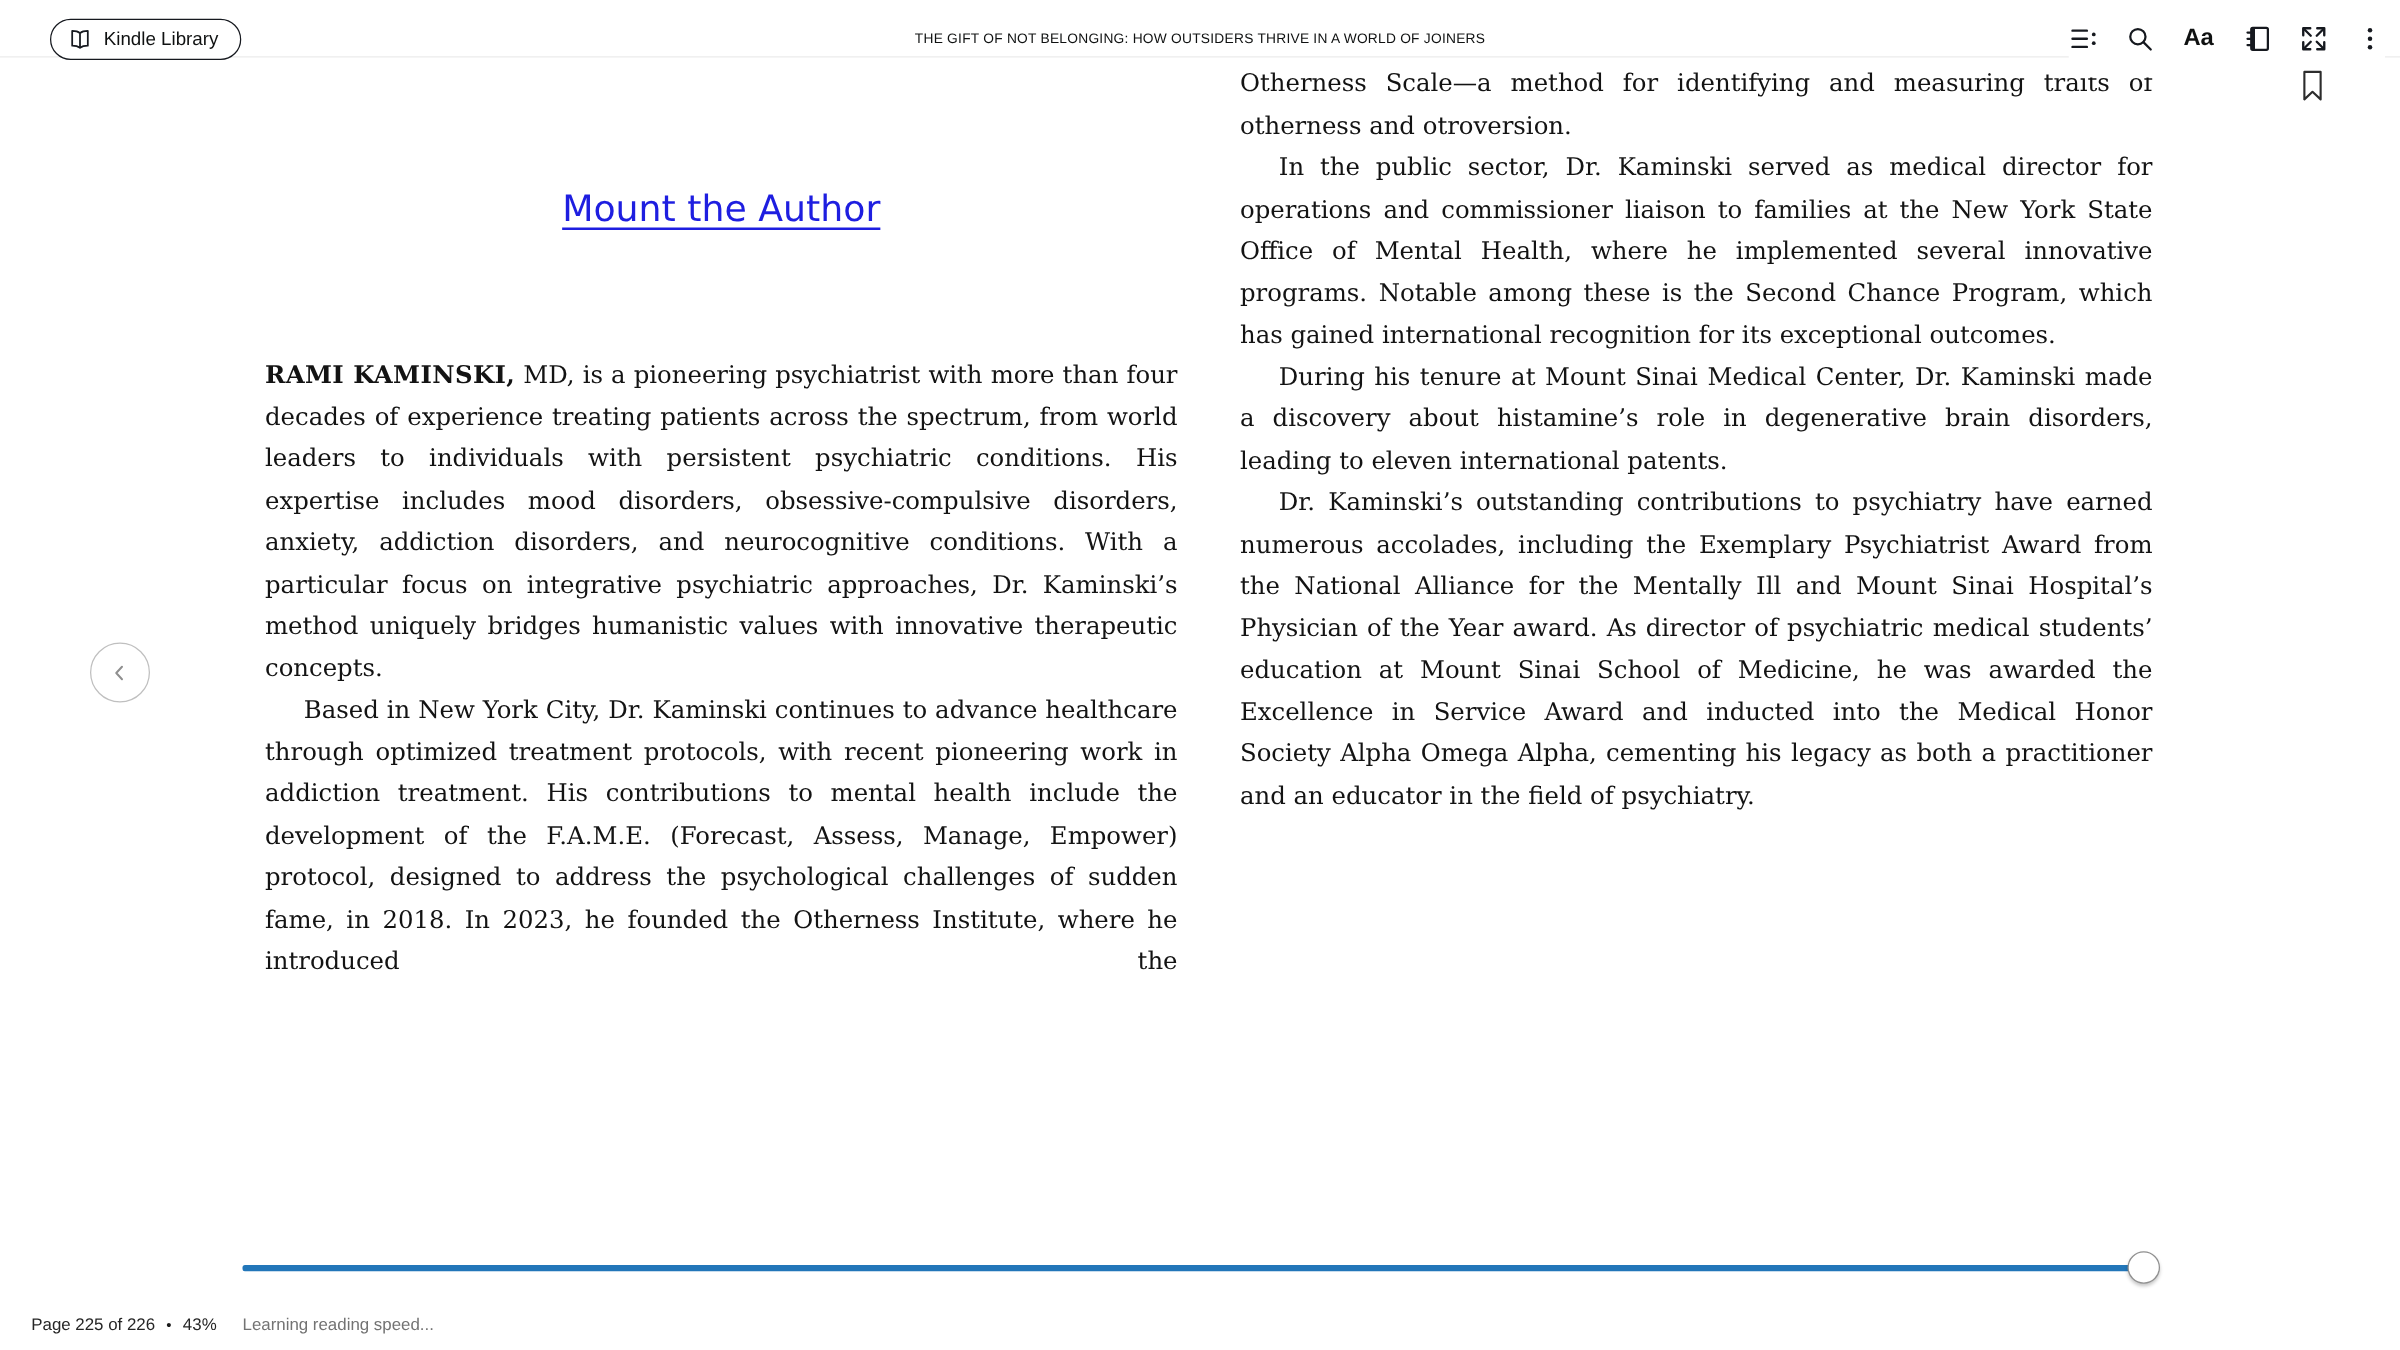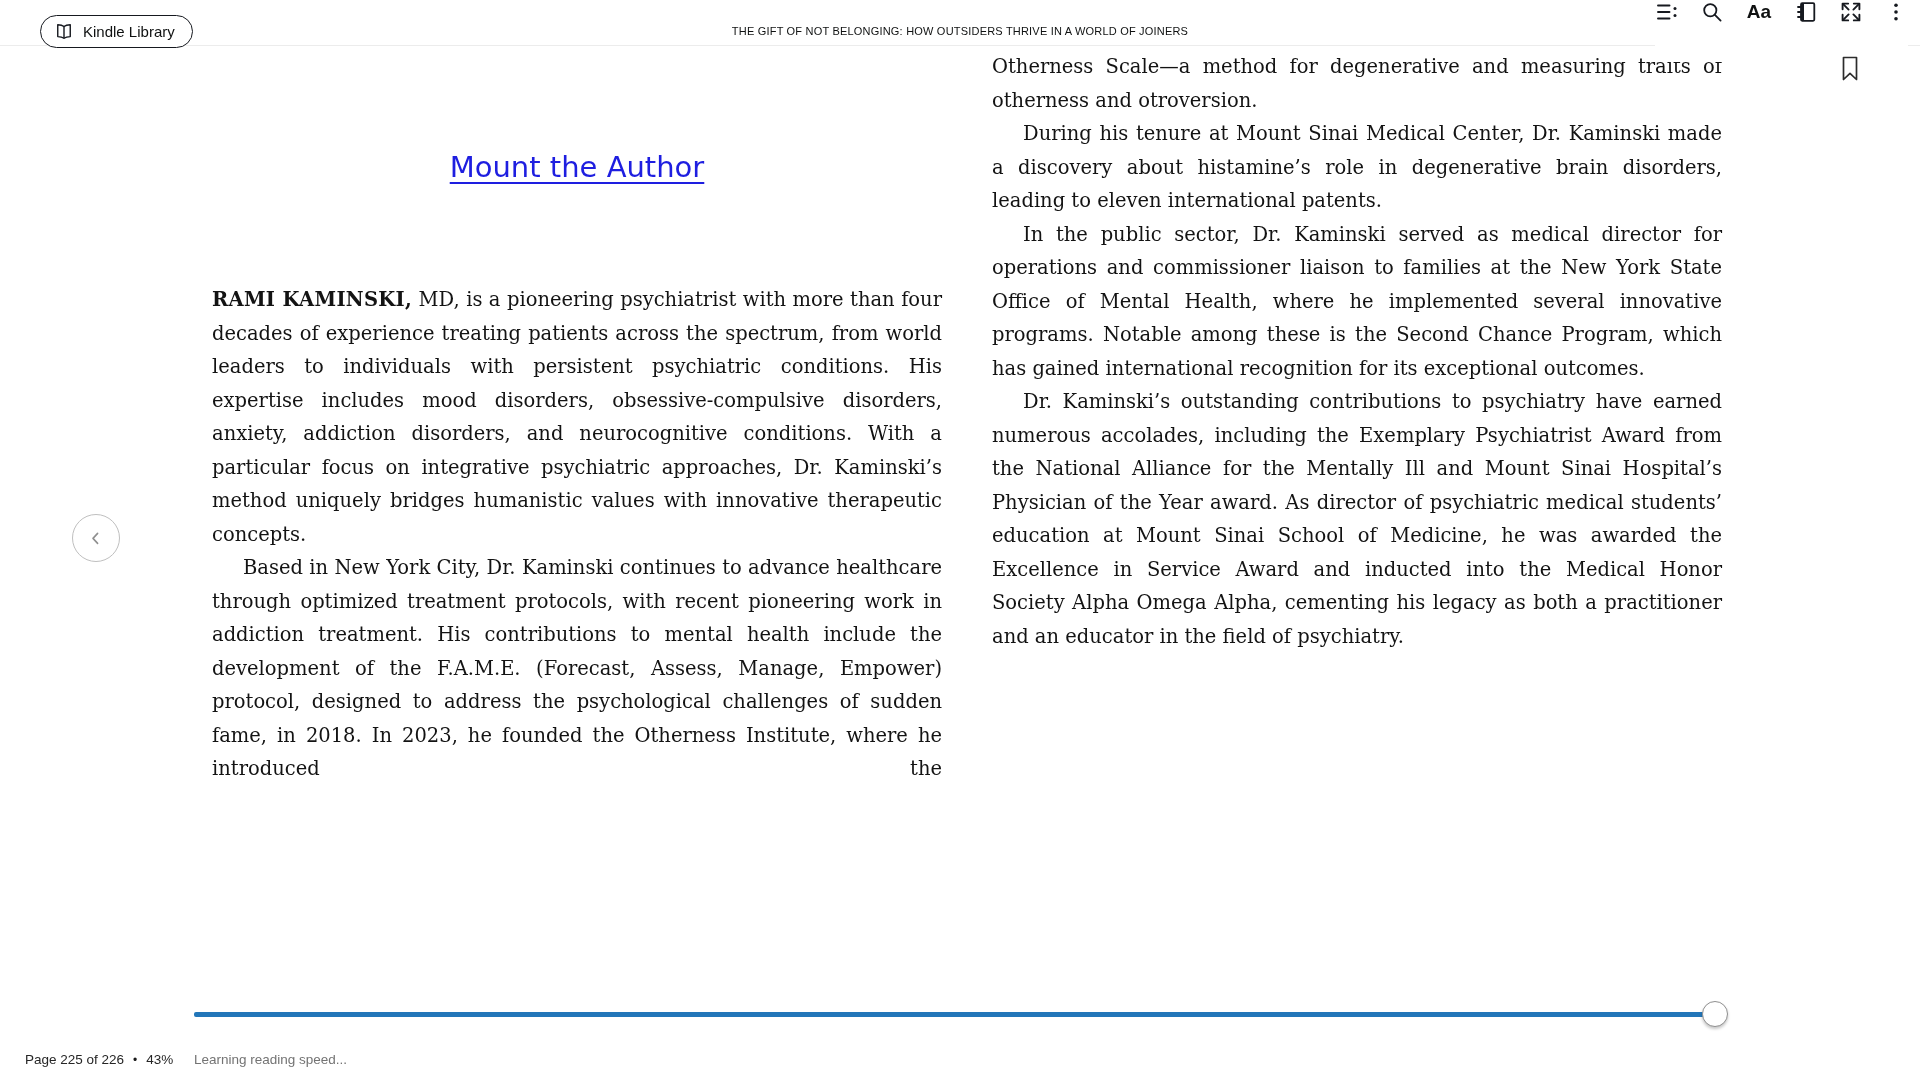--- a/index.html
+++ b/index.html
@@ -21,21 +21,21 @@
     border:1.6px solid #16191f; border-radius:17px; background:#fff;
     font-size:15px; color:#0f1111; cursor:pointer; white-space:nowrap;
   }
   .header-title {
     position:absolute; left:0; right:0; top:0; height:62px;
     display:flex; align-items:center; justify-content:center;
     font-size:11px; letter-spacing:0.2px; color:#0f1111; white-space:nowrap;
   }
   .header-icons {
     position:absolute; right:12px; top:0; height:62px;
-    display:flex; gap:21px; background:#fff;
+    display:flex; align-items:center; gap:21px; background:#fff;
   }
   .icon-btn {
     width:24px; height:24px; display:flex; align-items:center; justify-content:center;
     cursor:pointer; color:#16191f;
   }
   .aa-btn { font-size:19px; font-weight:600; color:#0f1111; width:auto; padding:0 2px; }
   .bookmark-btn {
     position:absolute; left:1838px; top:54px; width:24px; height:32px; cursor:pointer; z-index:6;
   }
 
@@ -166,23 +166,23 @@
 </div>
 
 <div class="chapter-heading">Mount the Author</div>
 
 <div class="col col-left">
   <p><span class="lead-bold">RAMI KAMINSKI,</span><span> MD, is a pioneering psychiatrist with more than four decades of experience treating patients across the spectrum, from world leaders to individuals with persistent psychiatric conditions. His expertise includes mood disorders, obsessive-compulsive disorders, anxiety, addiction disorders, and neurocognitive conditions. With a particular focus on integrative psychiatric approaches, Dr. Kaminski’s method uniquely bridges humanistic values with innovative therapeutic concepts.</span></p>
   <p class="indent cont-next-col">Based in New York City, Dr. Kaminski continues to advance healthcare through optimized treatment protocols, with recent pioneering work in addiction treatment. His contributions to mental health include the development of the F.A.M.E. (Forecast, Assess, Manage, Empower) protocol, designed to address the psychological challenges of sudden fame, in 2018. In 2023, he founded the Otherness Institute, where he introduced the</p>
 </div>
 
 <div class="col col-right">
-  <p>Otherness Scale—a method for degenerative and measuring traits of otherness and otroversion.</p>
+  <p>Otherness Scale—a method for identifying and measuring traits of otherness and otroversion.</p>
+  <p class="indent">In the public sector, Dr. Kaminski served as medical director for operations and commissioner liaison to families at the New York State Office of Mental Health, where he implemented several innovative programs. Notable among these is the Second Chance Program, which has gained international recognition for its exceptional outcomes.</p>
   <p class="indent">During his tenure at Mount Sinai Medical Center, Dr. Kaminski made a discovery about histamine’s role in degenerative brain disorders, leading to eleven international patents.</p>
-  <p class="indent">In the public sector, Dr. Kaminski served as medical director for operations and commissioner liaison to families at the New York State Office of Mental Health, where he implemented several innovative programs. Notable among these is the Second Chance Program, which has gained international recognition for its exceptional outcomes.</p>
   <p class="indent">Dr. Kaminski’s outstanding contributions to psychiatry have earned numerous accolades, including the Exemplary Psychiatrist Award from the National Alliance for the Mentally Ill and Mount Sinai Hospital’s Physician of the Year award. As director of psychiatric medical students’ education at Mount Sinai School of Medicine, he was awarded the Excellence in Service Award and inducted into the Medical Honor Society Alpha Omega Alpha, cementing his legacy as both a practitioner and an educator in the field of psychiatry.</p>
 </div>
 
 <div class="progress-track">
   <div class="progress-fill"></div>
   <div class="progress-knob"></div>
 </div>
 
 <div class="status-text">Learning reading speed...</div>
 

